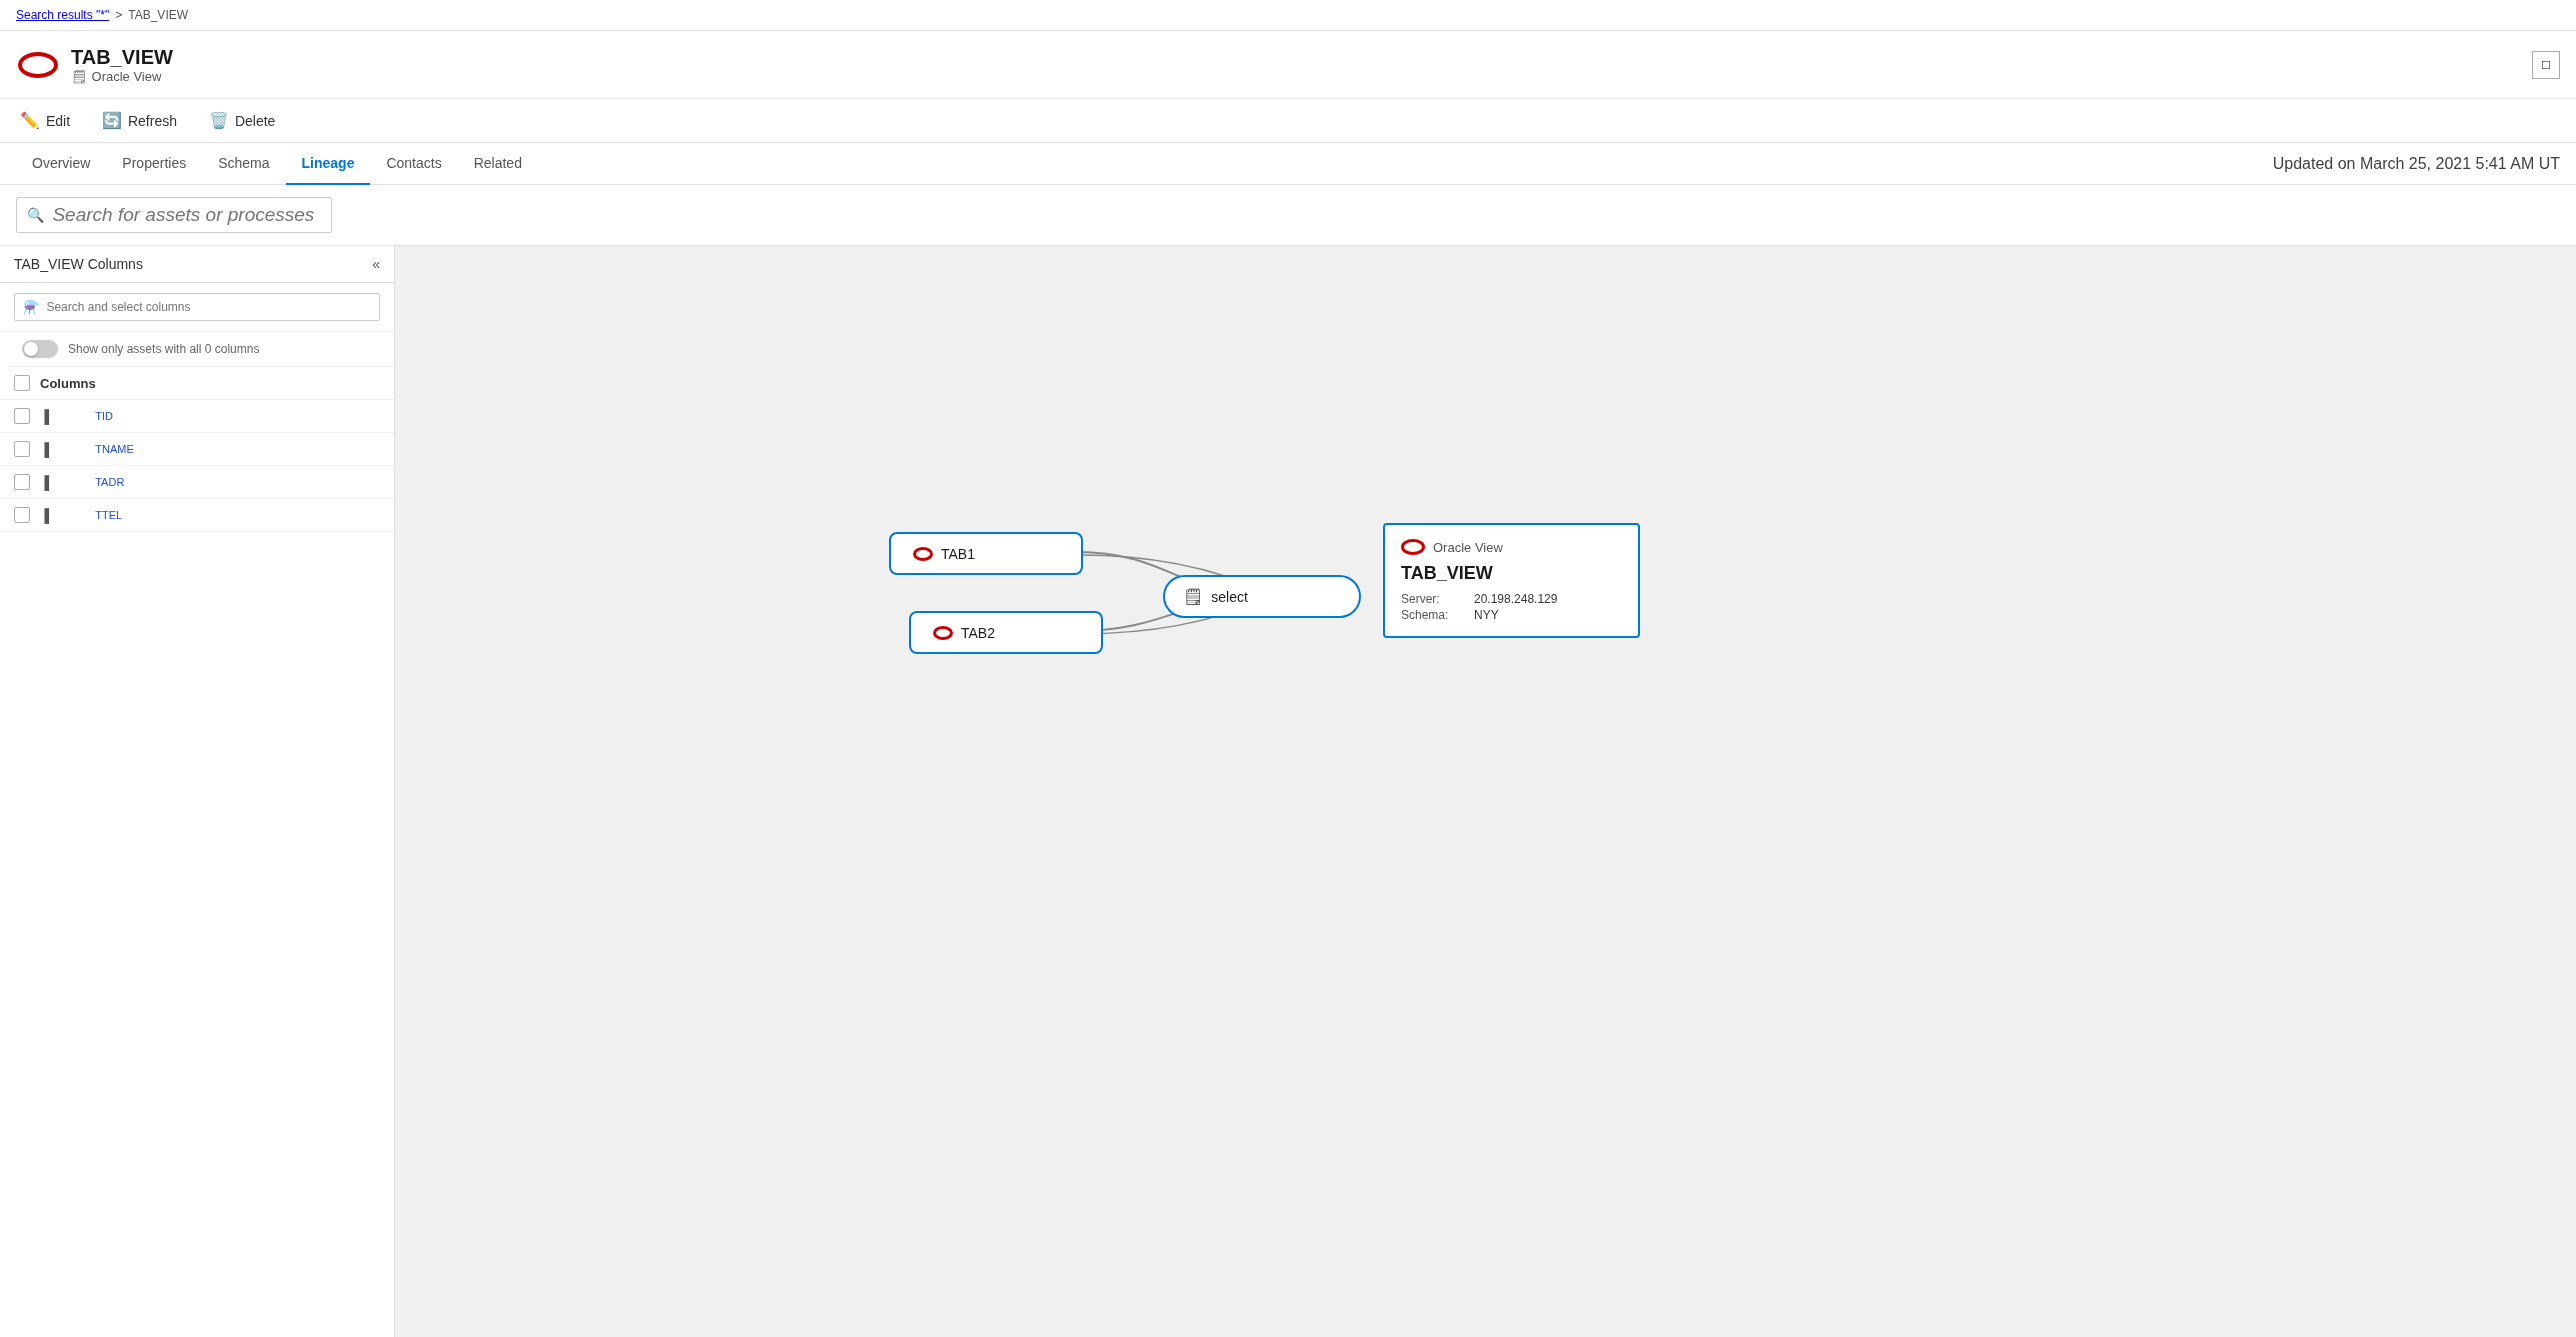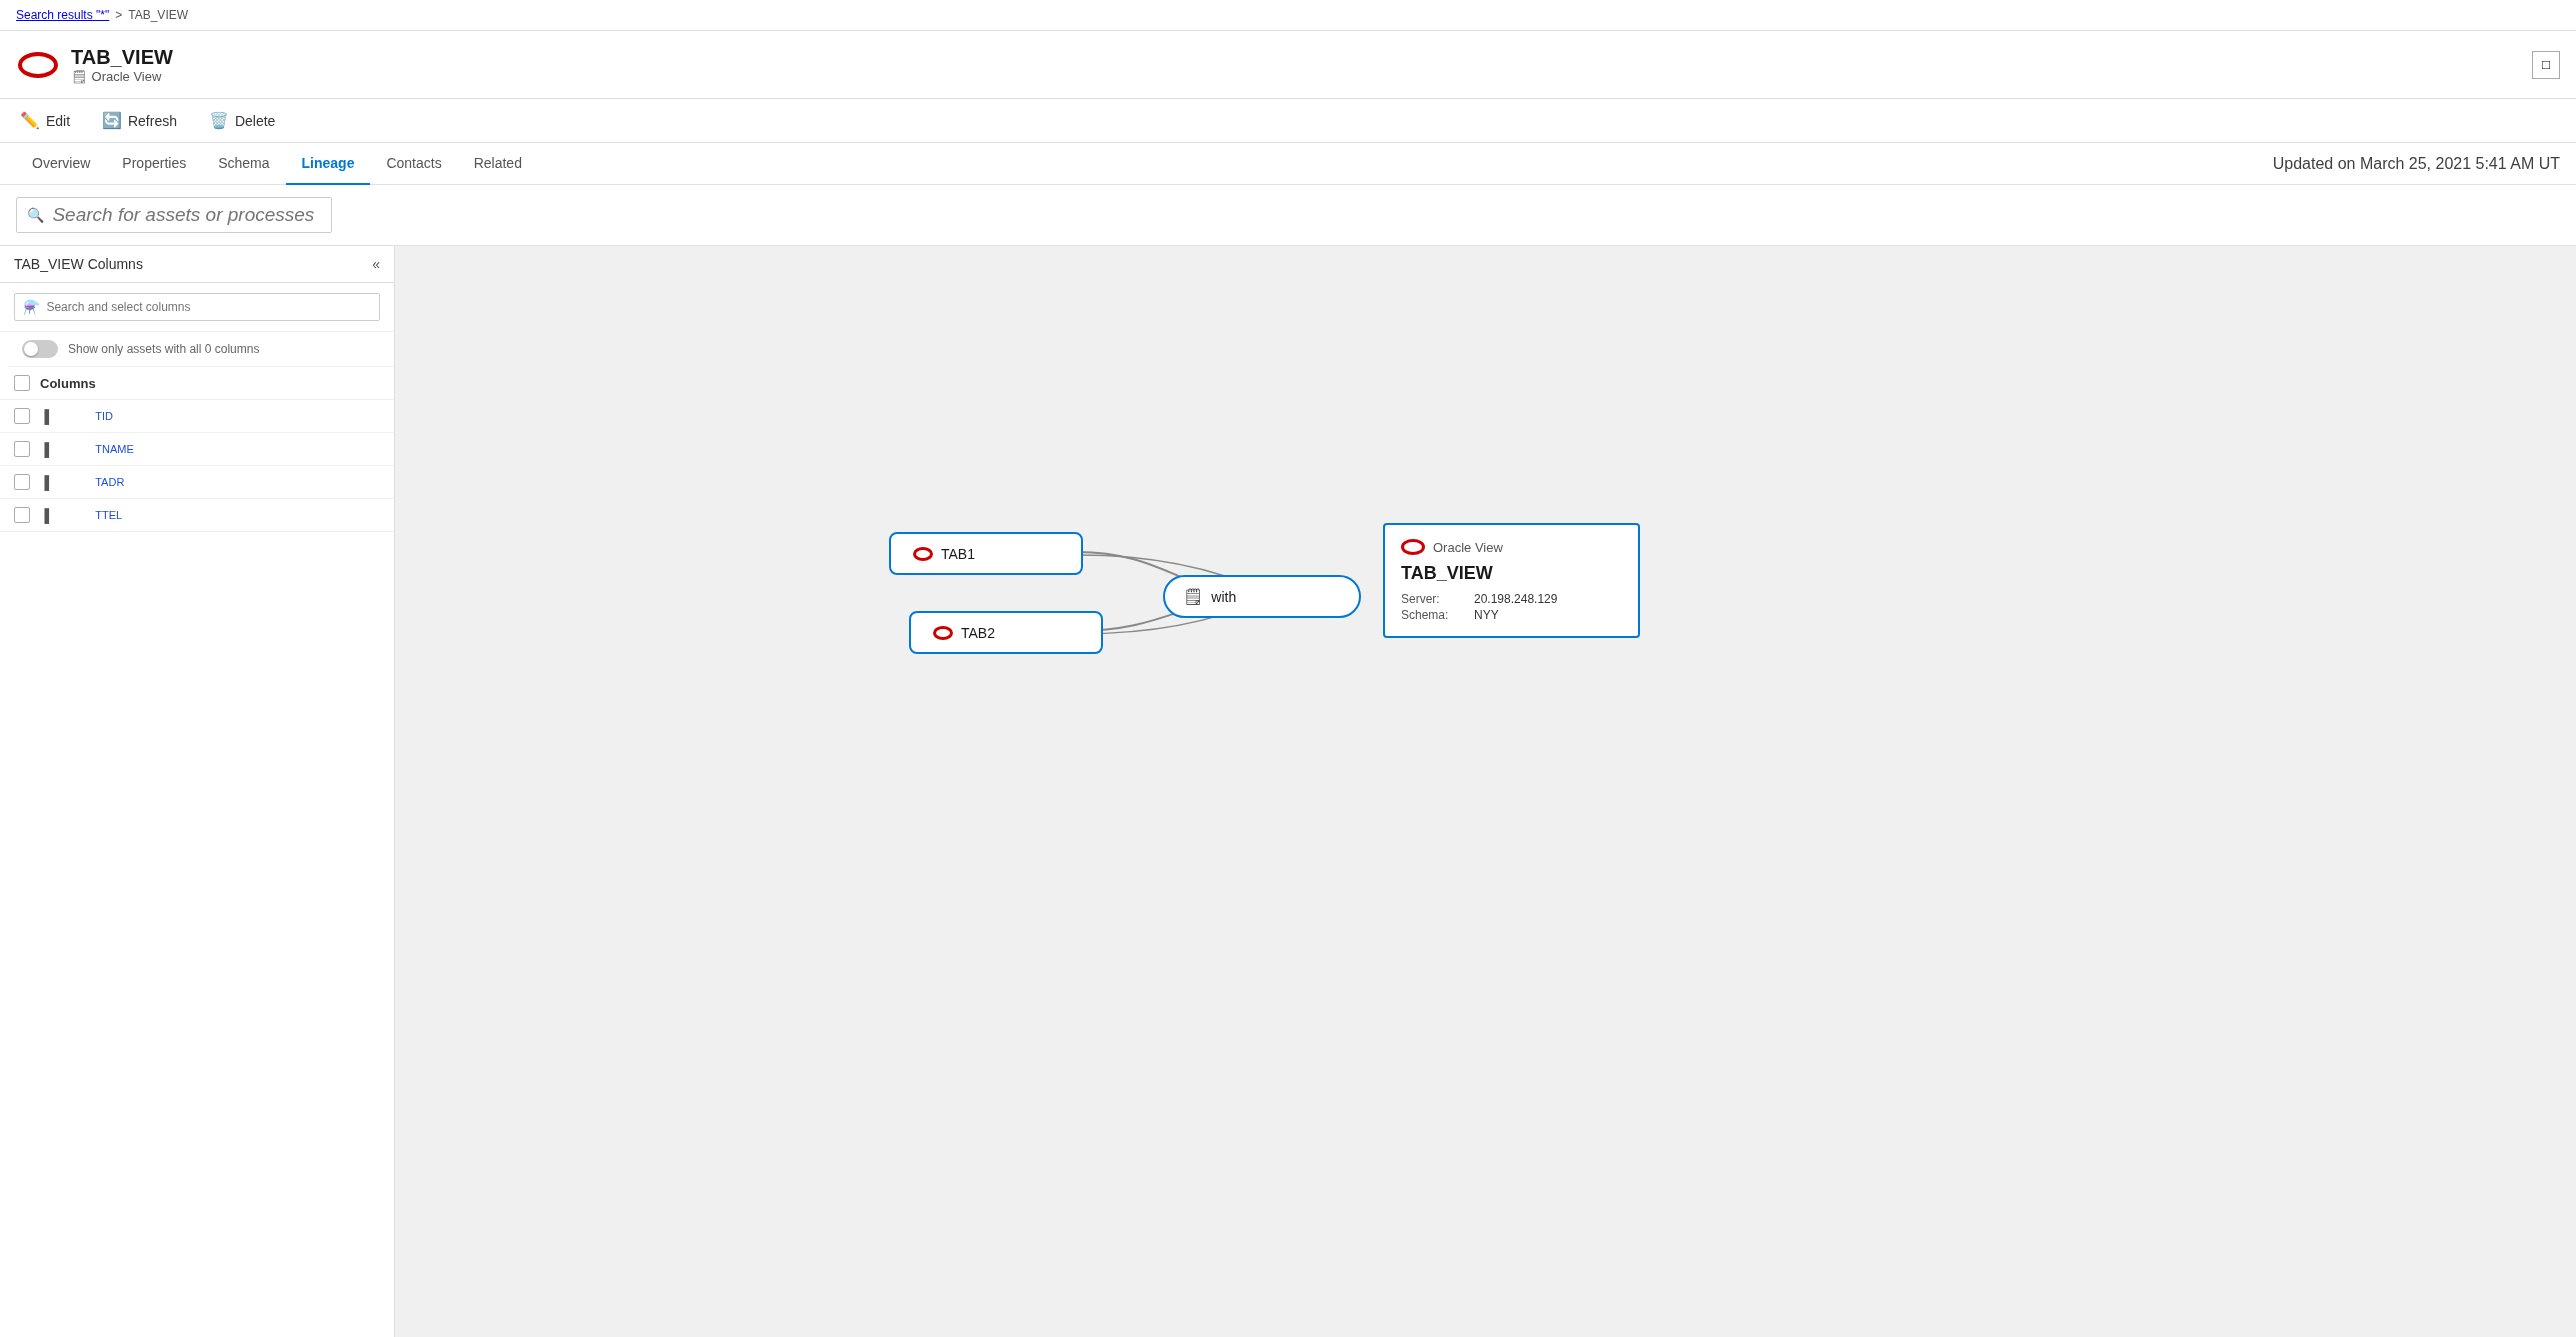--- a/index.html
+++ b/index.html
@@ -459,21 +459,21 @@
       <span>TAB1</span>
     </div>
 
     <div class="lineage-node" style="left: 514px; top: 365px; width: 194px;">
       <div class="lineage-node-oracle-icon"></div>
       <span>TAB2</span>
     </div>
 
     <div class="lineage-node-query" style="left: 768px; top: 329px; width: 198px;">
       <span style="font-size:16px;">🗒</span>
-      <span>with</span>
+      <span>select</span>
     </div>
 
     <div class="lineage-node-detail" style="left: 988px; top: 277px;">
       <div class="detail-oracle-row">
         <div class="detail-oracle-icon"></div>
         <span class="detail-type">Oracle View</span>
       </div>
       <div class="detail-name">TAB_VIEW</div>
       <div class="detail-meta">
         <span class="detail-meta-label">Server:</span>

